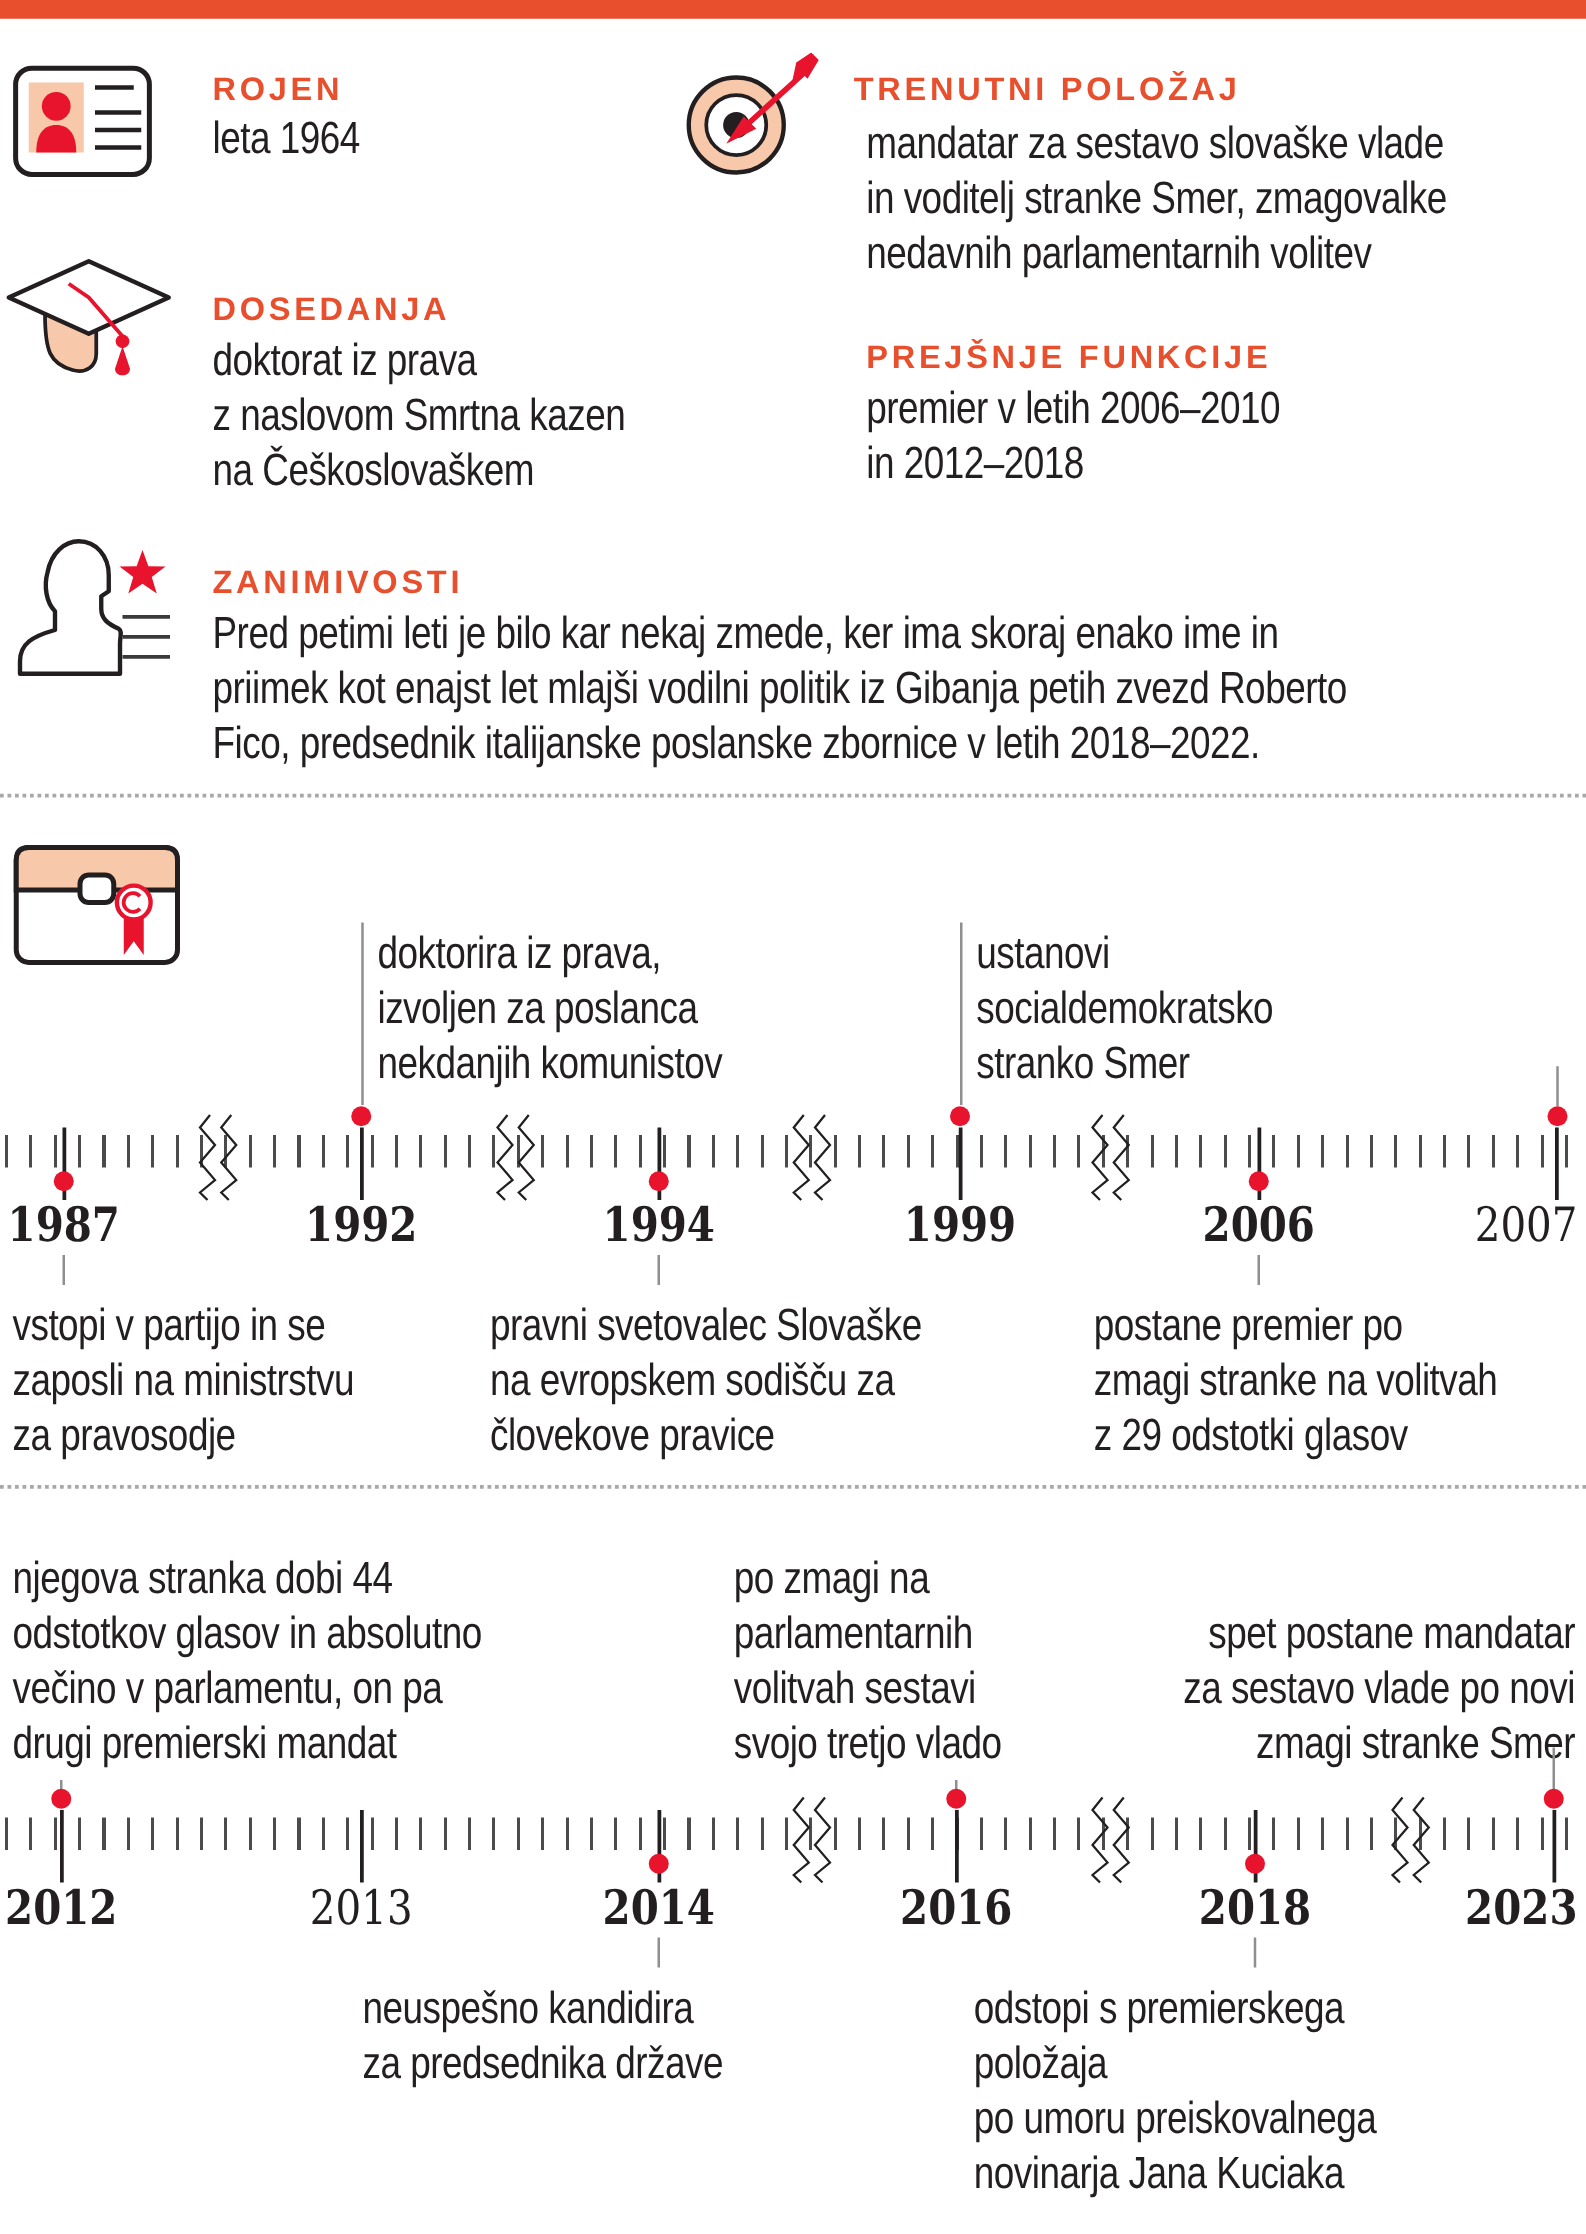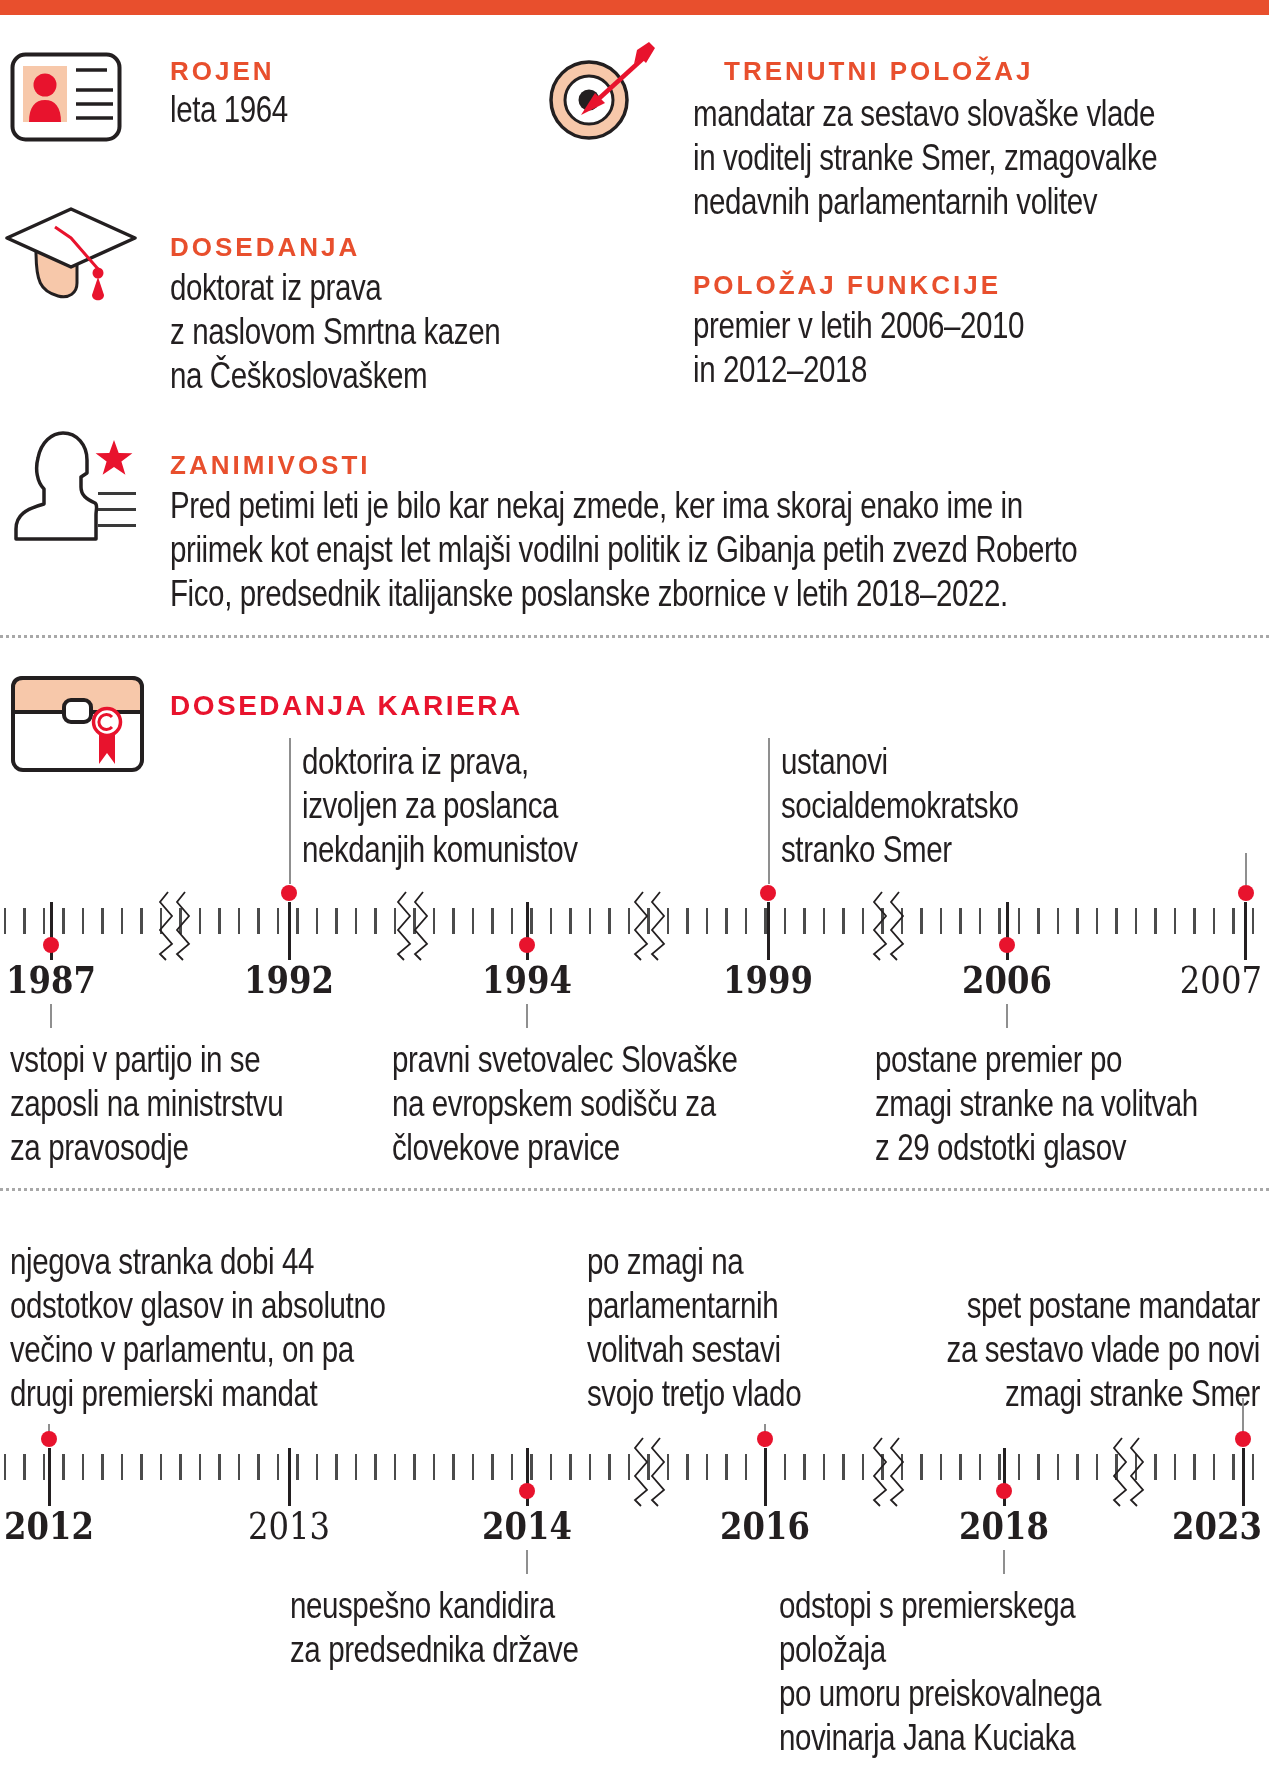--- a/index.html
+++ b/index.html
@@ -46,38 +46,38 @@
   <div class="t" style="left:170px;top:88px">leta 1964</div>
 
   <svg style="position:absolute;left:545px;top:42px" width="120" height="112" viewBox="0 0 120 112">
     <circle cx="44" cy="58" r="38" fill="#f7c8aa" stroke="#231f20" stroke-width="3.5"></circle>
     <circle cx="44" cy="58" r="24" fill="#fff" stroke="#231f20" stroke-width="3"></circle>
     <circle cx="44" cy="58" r="10.5" fill="#231f20"></circle>
     <line x1="103" y1="12" x2="48" y2="62" stroke="#e8132d" stroke-width="4.5"></line>
     <polygon points="36,73 50,51 60,61" fill="#e8132d"></polygon>
     <polygon points="92,8 104,0 110,6 101,21 96,16 89,22" fill="#e8132d"></polygon>
   </svg>
-  <div class="h" style="left:724px;top:56px">TRENUTNI POLOŽAJ</div>
+  <div class="h" style="left:683px;top:56px">TRENUTNI POLOŽAJ</div>
   <div class="t" style="left:693px;top:92px">mandatar za sestavo slovaške vlade
 in voditelj stranke Smer, zmagovalke
 nedavnih parlamentarnih volitev</div>
 
   <svg style="position:absolute;left:3px;top:205px" width="138" height="110" viewBox="0 0 138 110">
     <path d="M33,46 C33,76 37,86 55,91 C66,94 74,88 74,78 L74,50 Z" fill="#f7c8aa" stroke="#231f20" stroke-width="3"></path>
     <polygon points="68,4 132,33 68,62 4,33" fill="#fff" stroke="#231f20" stroke-width="3.5" stroke-linejoin="round"></polygon>
     <polyline points="52,22 68,33 95,64" fill="none" stroke="#e8132d" stroke-width="3"></polyline>
     <circle cx="95" cy="68" r="5.5" fill="#e8132d"></circle>
     <path d="M95,72 L101,90 C101,97 89,97 89,90 Z" fill="#e8132d"></path>
   </svg>
   <div class="h" style="left:170px;top:232px">DOSEDANJA</div>
   <div class="t" style="left:170px;top:266px">doktorat iz prava
 z naslovom Smrtna kazen
 na Češkoslovaškem</div>
 
-  <div class="h" style="left:693px;top:270px">POLOŽAJ FUNKCIJE</div>
+  <div class="h" style="left:693px;top:270px">PREJŠNJE FUNKCIJE</div>
   <div class="t" style="left:693px;top:304px">premier v letih 2006–2010
 in 2012–2018</div>
 
   <svg style="position:absolute;left:8px;top:425px" width="94" height="120" viewBox="0 0 94 120">
     <path d="M8,114 L8,104 C8,90 18,84 36,79 L36,64 C29,57 27,44 30,33 C33,17 44,8 55,8 C69,8 79,20 79,35 L79,48 L73,52 L73,62 C73,70 78,74 87,78 C90,80 88,84 88,90 L88,114 Z" fill="#fff" stroke="#231f20" stroke-width="3.5" stroke-linejoin="round"></path>
   </svg>
   <svg style="position:absolute;left:94px;top:440px" width="40" height="38" viewBox="0 0 40 38">
     <polygon points="20,0 24.7,12.9 38.4,13.2 27.4,21.6 31.4,34.8 20,27 8.6,34.8 12.6,21.6 1.6,13.2 15.3,12.9" fill="#e8132d"></polygon>
   </svg>
   <div class="minilines" style="position:absolute;left:98px;top:492px;width:40px;height:36px">
@@ -93,21 +93,20 @@
   <div class="dotsep" style="top:635px"></div>
 
   <svg style="position:absolute;left:10px;top:660px" width="136" height="115" viewBox="0 0 136 115">
     <rect x="3" y="18" width="129" height="92" rx="10" fill="#fff" stroke="#231f20" stroke-width="4"></rect>
     <path d="M3,52 L3,28 Q3,18 13,18 L122,18 Q132,18 132,28 L132,52 Z" fill="#f7c8aa" stroke="#231f20" stroke-width="4"></path>
     <rect x="54" y="40" width="27" height="22" rx="7" fill="#fff" stroke="#231f20" stroke-width="4"></rect>
     <polygon points="89,72 89,104 97,93 105,104 105,72" fill="#e8132d"></polygon>
     <circle cx="97" cy="62" r="13.5" fill="#fff" stroke="#e8132d" stroke-width="3.5"></circle>
     <path d="M102,57 A7.5,7.5 0 1 0 102,67" fill="none" stroke="#e8132d" stroke-width="3"></path>
   </svg>
-  <div class="h red" style="left:170px;top:690px">DOSEDANJA KARIERA</div>
 
   <div class="cl" style="left:289px;top:738px;height:146px"></div>
   <div class="t" style="left:302px;top:740px">doktorira iz prava,
 izvoljen za poslanca
 nekdanjih komunistov</div>
   <div class="cl" style="left:768px;top:738px;height:146px"></div>
   <div class="t" style="left:781px;top:740px">ustanovi
 socialdemokratsko
 stranko Smer</div>
   <div class="cl" style="left:1245px;top:853px;height:32px"></div>

